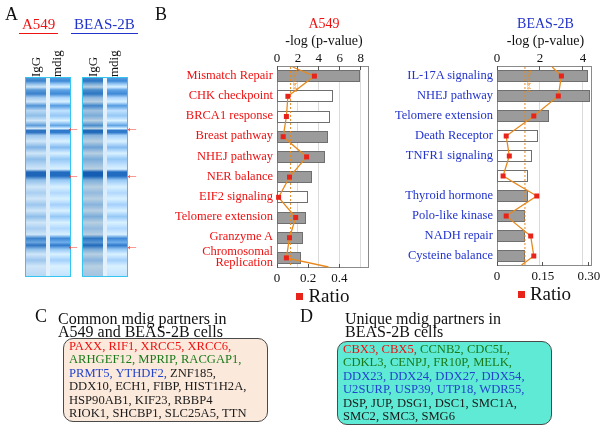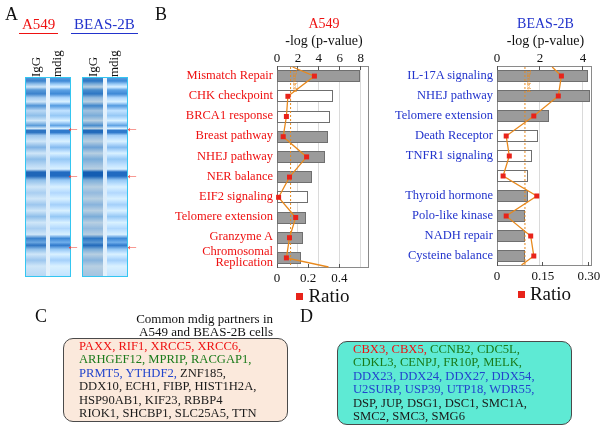--- a/index.html
+++ b/index.html
@@ -28,23 +28,23 @@
   .chart{position:absolute;}
   .ch-title{position:absolute;text-align:center;font-size:14px;}
   .ch-axis{position:absolute;text-align:center;font-size:14px;color:#111;}
   .ch-tick{position:absolute;text-align:center;font-size:13px;color:#111;}
   .ch-cat{position:absolute;display:flex;align-items:center;justify-content:flex-end;
           text-align:right;font-size:12.5px;line-height:10.5px;white-space:pre-line;}
   .ch-plot{position:absolute;}
   .ch-legend{position:absolute;display:flex;align-items:center;justify-content:center;gap:5px;font-size:19px;}
   .ch-legend .sq{width:7px;height:7px;display:inline-block;}
   
-  .boxtitle{position:absolute;text-align:right;font-size:13px;line-height:13px;color:#111;}
+  .boxtitle{position:absolute;text-align:left;font-size:16px;line-height:13px;color:#111;}
   .genebox{position:absolute;border:1.5px solid #4a4a4a;border-radius:10px;
-           padding:1px 15px;font-size:12.6px;line-height:13.4px;white-space:nowrap;}
+           padding:1px 5px;font-size:12.6px;line-height:13.4px;white-space:nowrap;}
   #box-c{left:63px;top:338px;width:193px;height:80px;background:#fbe9dc;}
   #box-d{left:337px;top:341px;width:203px;height:80px;background:#5eead4;}
 </style>
 </head>
 <body>
 
 <div class="fig">
 
   <div class="plabel" style="left:5px;top:4px;">A</div>
   <div class="grp" style="left:19px;top:16px;color:#ee1111;">A549</div>
@@ -205,20 +205,24 @@
   <div class="genebox" id="box-c">
       <div><span style="color: rgb(238, 17, 17);">PAXX, RIF1, XRCC5, XRCC6,</span></div>
       <div><span style="color: rgb(26, 122, 26);">ARHGEF12, MPRIP, RACGAP1,</span></div>
       <div><span style="color: rgb(34, 68, 204);">PRMT5, YTHDF2,</span><span style="color: rgb(26, 26, 26);"> ZNF185,</span></div>
       <div><span style="color: rgb(26, 26, 26);">DDX10, ECH1, FIBP, HIST1H2A,</span></div>
       <div><span style="color: rgb(26, 26, 26);">HSP90AB1, KIF23, RBBP4</span></div>
       <div><span style="color: rgb(26, 26, 26);">RIOK1, SHCBP1, SLC25A5, TTN</span></div>
     </div>
 
   <div class="plabel" style="left:300px;top:306px;">D</div>
+  <div class="boxtitle" style="left:345px;top:312px;width:215px;">
+    <div>Unique mdig partners in</div>
+    <div>BEAS-2B cells</div>
+  </div>
   <div class="genebox" id="box-d">
       <div><span style="color: rgb(238, 17, 17);">CBX3, CBX5,</span><span style="color: rgb(26, 122, 26);"> CCNB2, CDC5L,</span></div>
       <div><span style="color: rgb(26, 122, 26);">CDKL3, CENPJ, FR10P, MELK,</span></div>
       <div><span style="color: rgb(34, 68, 204);">DDX23, DDX24, DDX27, DDX54,</span></div>
       <div><span style="color: rgb(34, 68, 204);">U2SURP, USP39, UTP18, WDR55,</span></div>
       <div><span style="color: rgb(26, 26, 26);">DSP, JUP, DSG1, DSC1, SMC1A,</span></div>
       <div><span style="color: rgb(26, 26, 26);">SMC2, SMC3, SMG6</span></div>
     </div>
 
 </div>

